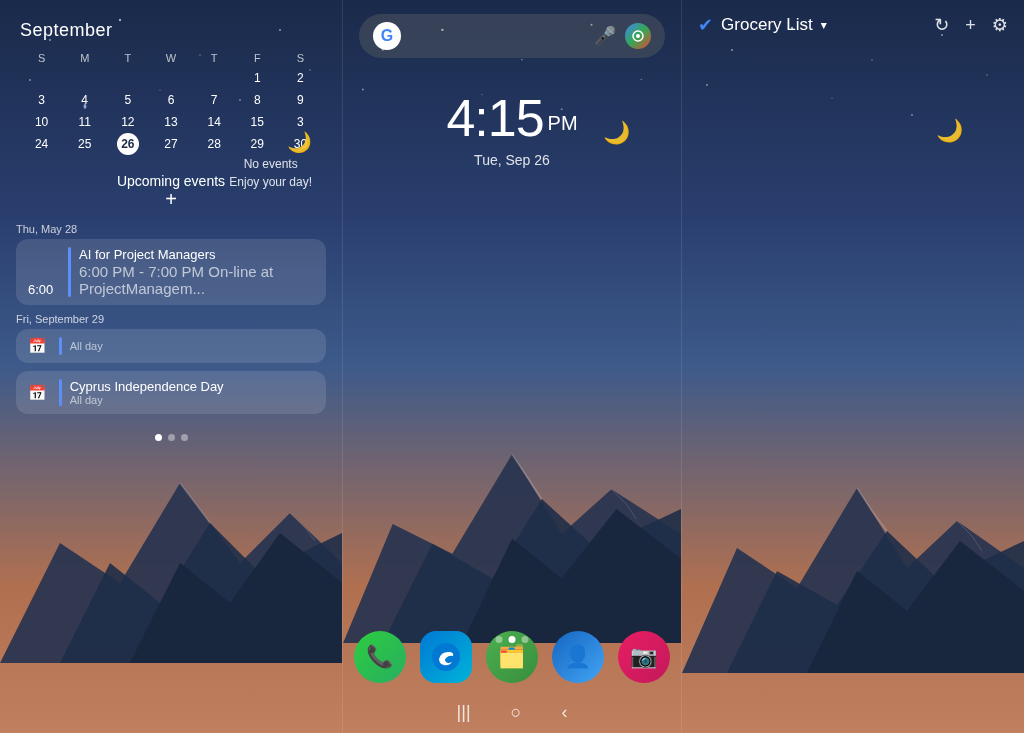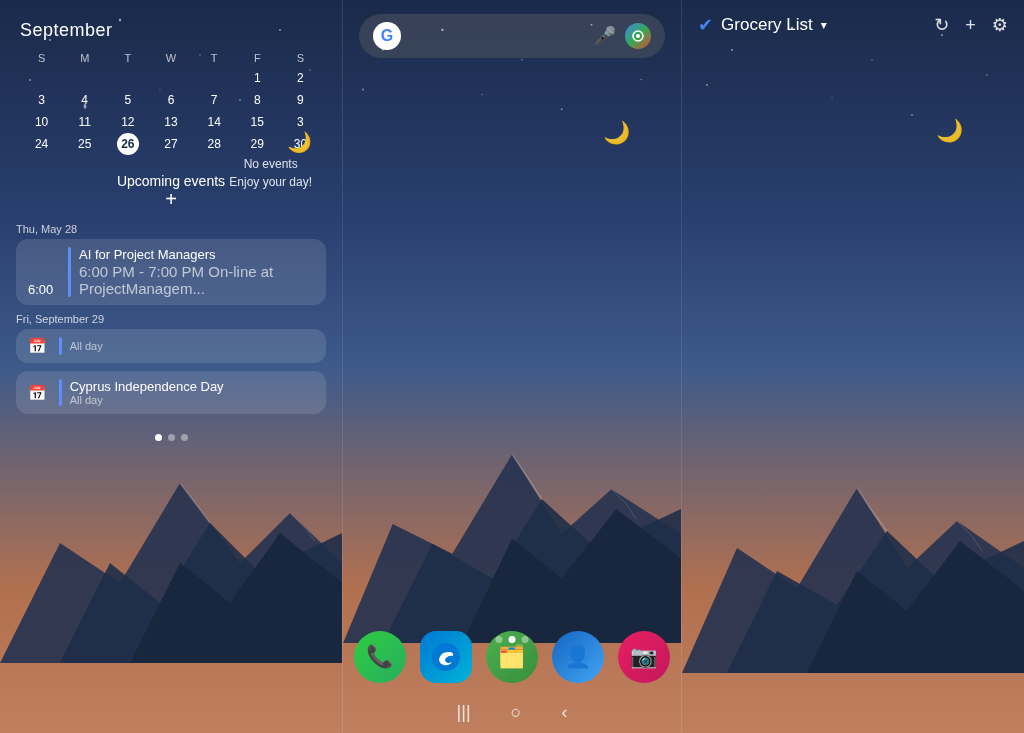--- a/index.html
+++ b/index.html
@@ -589,20 +589,26 @@
     <div class="search-lens">
       <svg width="16" height="16" viewBox="0 0 16 16" xmlns="http://www.w3.org/2000/svg">
         <circle cx="8" cy="8" r="5" fill="none" stroke="white" stroke-width="1.5"></circle>
         <circle cx="8" cy="8" r="2" fill="white"></circle>
       </svg>
     </div>
   </div>
 
   <div class="moon-icon-middle">🌙</div>
 
+  <div class="clock-area">
+    <div>
+      <span style="font-size:52px;font-weight:200;color:white;letter-spacing:-1px;">4:15</span><span class="clock-ampm" style="font-size:20px;font-weight:300;color:white;vertical-align:super;margin-left:4px;">PM</span>
+    </div>
+    <div class="clock-date">Tue, Sep 26</div>
+  </div>
 
   <div class="app-dock">
     <div class="app-icon app-phone">📞</div>
     <div class="app-icon app-edge" style="border-radius:16px;">
       <svg width="28" height="28" viewBox="0 0 28 28" xmlns="http://www.w3.org/2000/svg">
         <circle cx="14" cy="14" r="14" fill="#0078d4"></circle>
         <path d="M7 16 Q9 8 18 9 Q22 9.5 21 13 Q17 12 14 15 Q12 17 14 19 Q16 21 20 19 Q17 23 12 22 Q7 21 7 16Z" fill="white"></path>
       </svg>
     </div>
     <div class="app-icon app-notes">🗂️</div>

